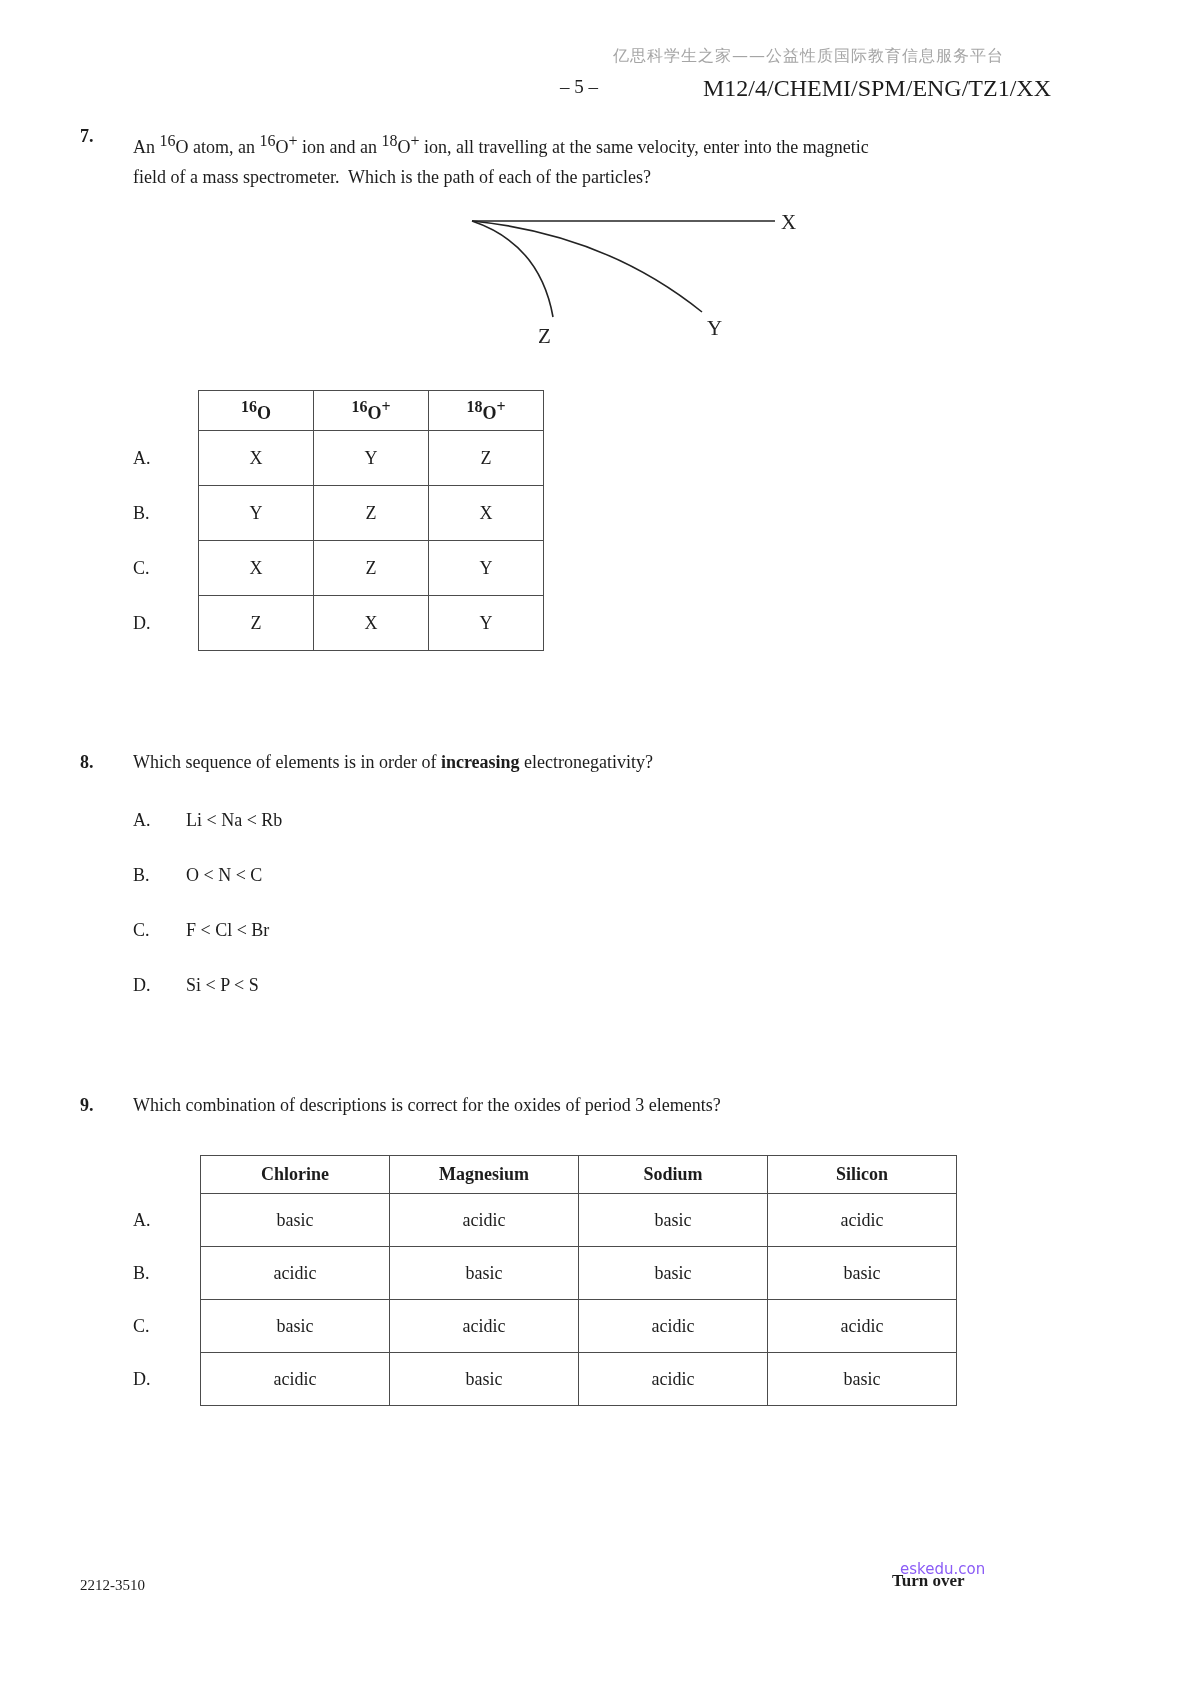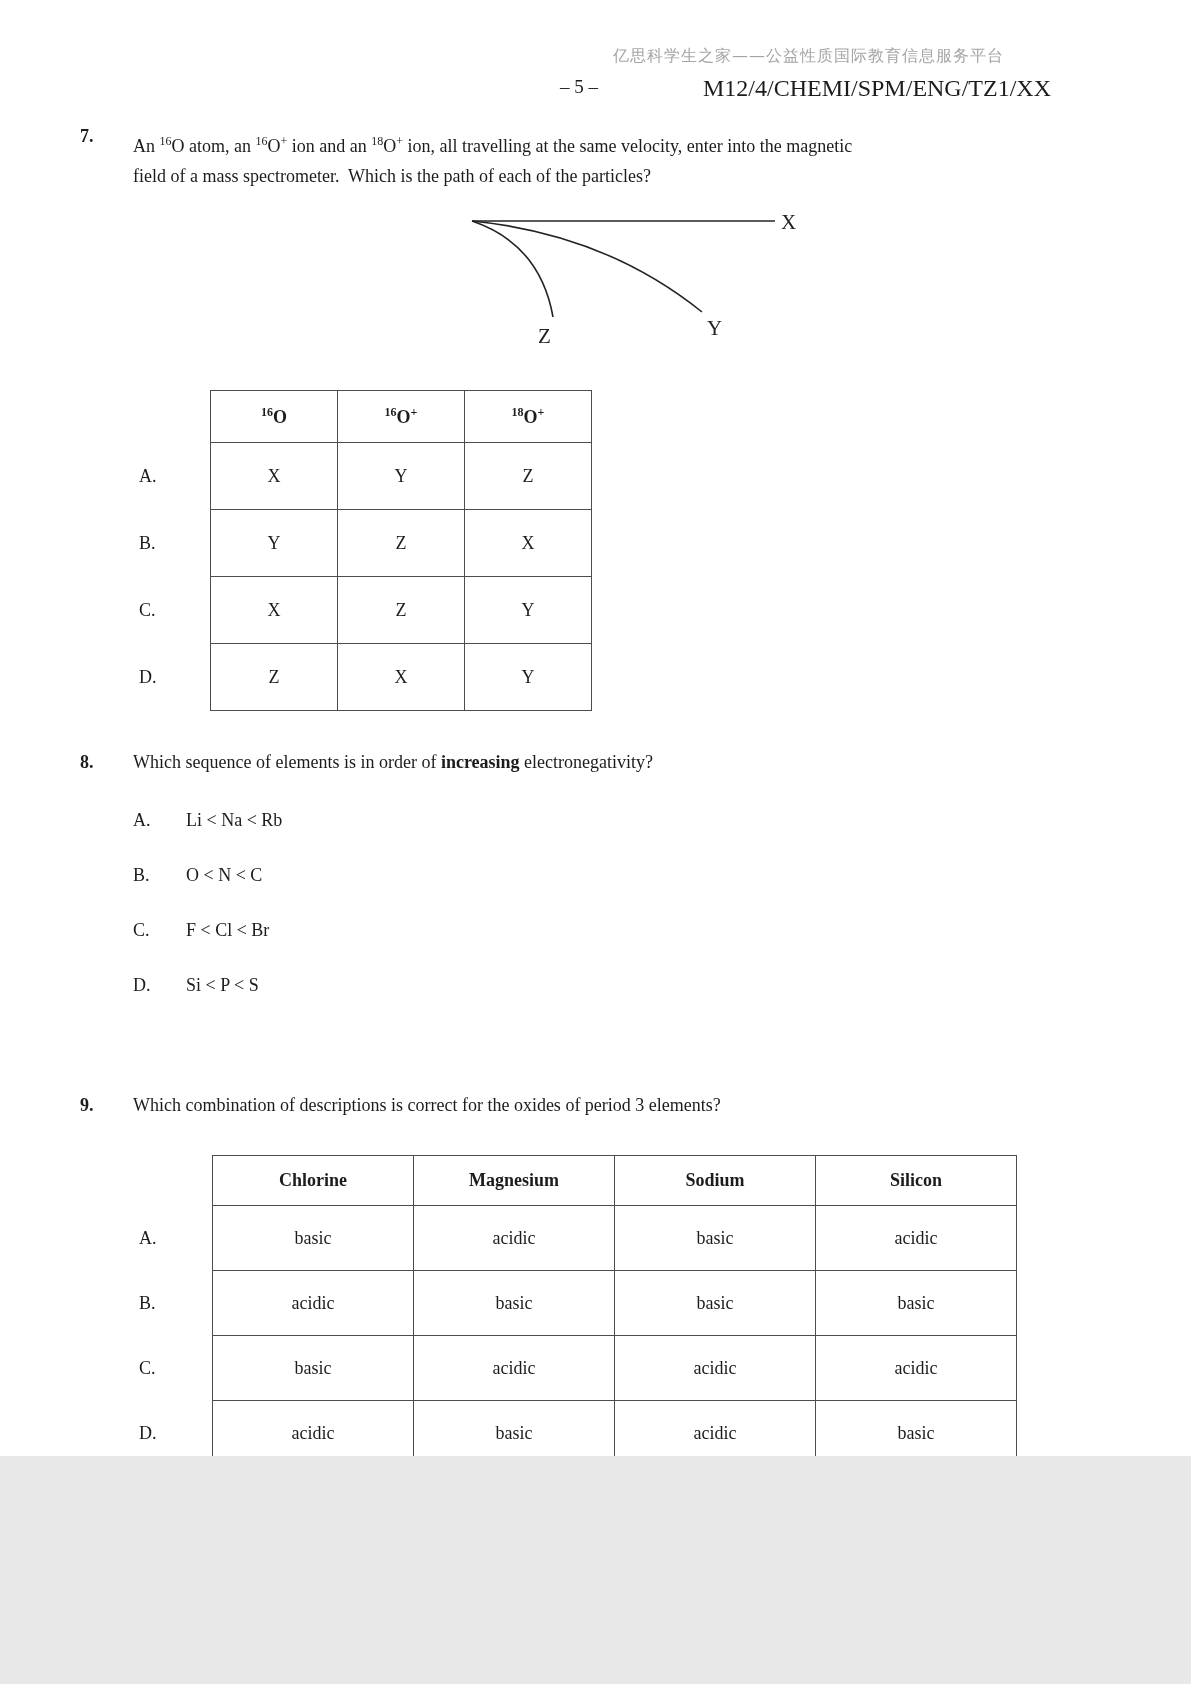--- a/index.html
+++ b/index.html
@@ -1,39 +1,39 @@
 <!DOCTYPE html>
 <html><head>
 <meta charset="utf-8">
 <style>
   html,body { margin:0; padding:0; background:#e8e8e8; }
   .page {
-    position:relative; width:1191px; height:1456px; margin:0 auto;
+    position:relative; width:1191px; height:1684px; margin:0 auto;
     background:#ffffff; overflow:hidden;
     font-family:"Liberation Serif","DejaVu Serif",serif; color:#1c1c1c;
   }
   .cn-watermark {
     position:absolute; left:613px; top:46px; font-size:16px; letter-spacing:1px;
     color:#a5a5a5; font-family:"DejaVu Sans","Liberation Sans",sans-serif;
   }
   .page-num   { position:absolute; left:560px; top:76px; font-size:19px; }
   .paper-code { position:absolute; left:703px; top:75px; font-size:24px; }
 
   .qnum  { position:absolute; left:80px;  font-size:18px; font-weight:bold; }
   .qtext { position:absolute; left:133px; font-size:18px; line-height:30px; }
-  .sup   { font-size:12px; vertical-align:7px; }
+  .sup   { font-size:16px; vertical-align:7px; }
   .bold  { font-weight:bold; }
 
   .diagram { position:absolute; left:430px; top:192px; }
   .diagram path { stroke:#232323; stroke-width:1.6; fill:none; }
   .diagram text { font-family:"Liberation Serif","DejaVu Serif",serif; font-size:21px; fill:#232323; }
 
   table.qtable { position:absolute; border-collapse:collapse; font-size:18px; }
   .qtable th, .qtable td {
-    border:1px solid #4c4c4c; text-align:center; vertical-align:middle; padding:6px;
+    border:1px solid #4c4c4c; text-align:center; vertical-align:middle; padding:0;
   }
   .qtable th { font-weight:bold; }
   .qtable td.gutter { border:none; text-align:left; font-weight:normal; }
 
   .t1 { left:133px; top:390px; }
   .t1 th, .t1 td { width:114px; }
   .t1 tr.hrow th { height:39px; }
   .t1 tr.drow td { height:54px; }
   .t1 td.gutter { width:65px; }
 

